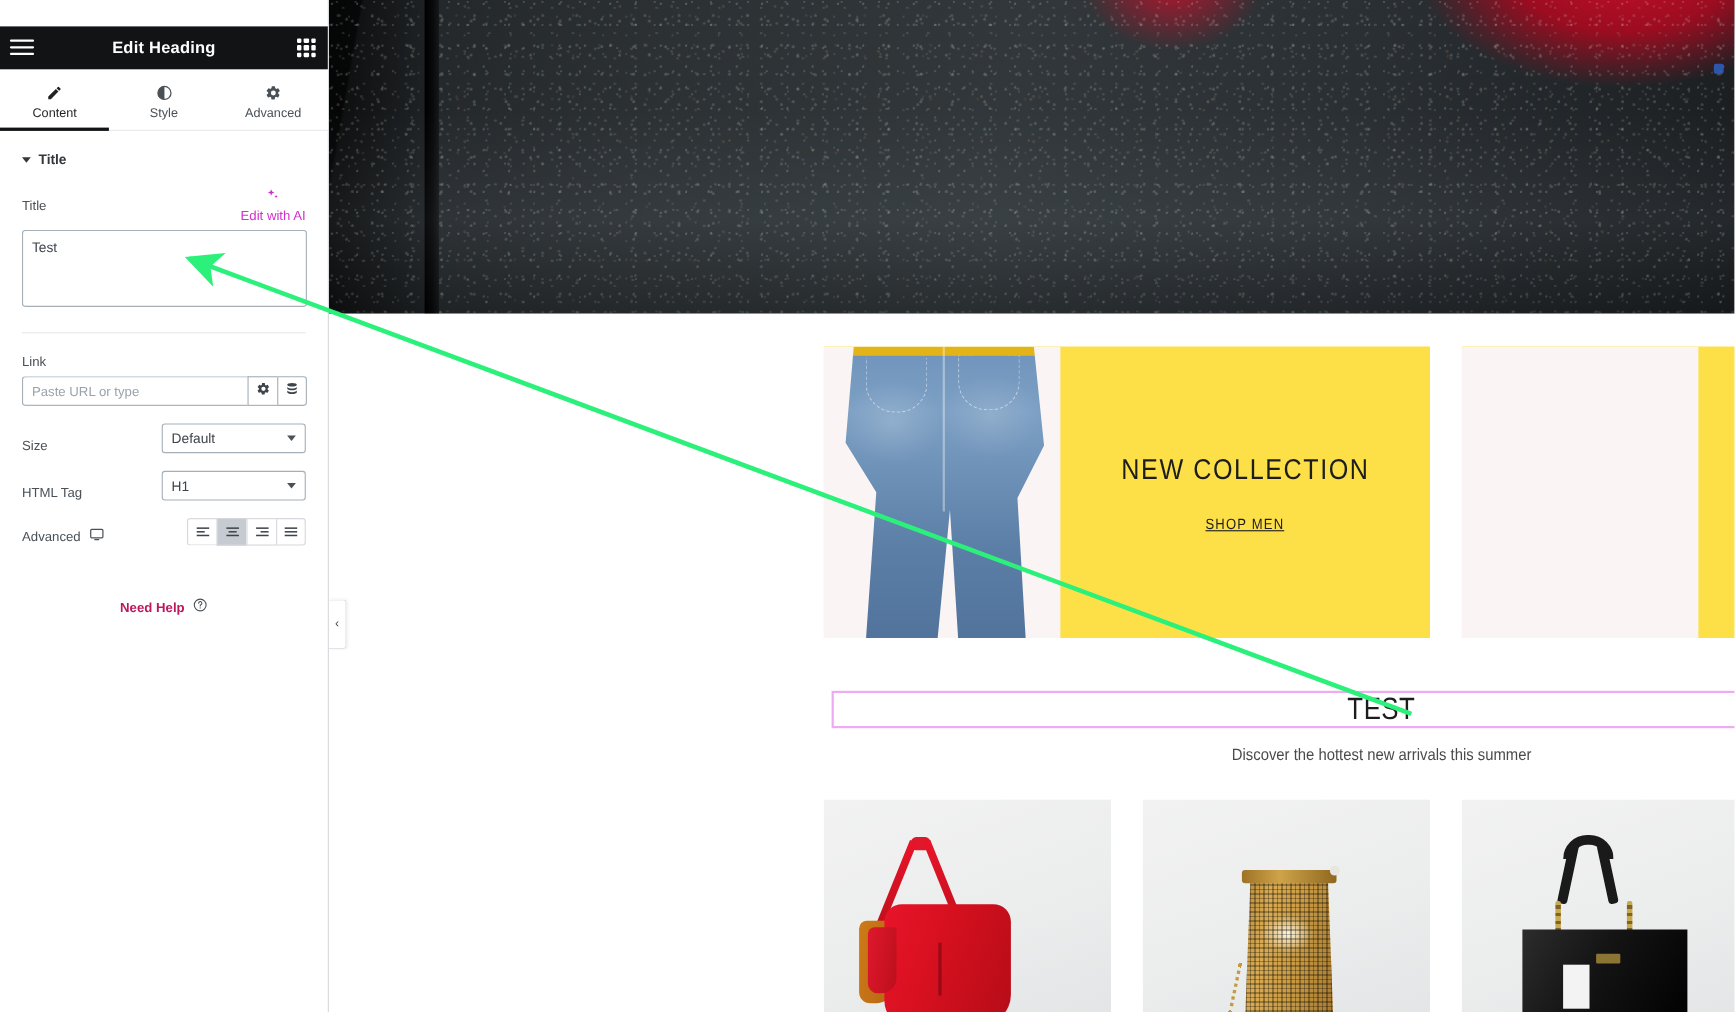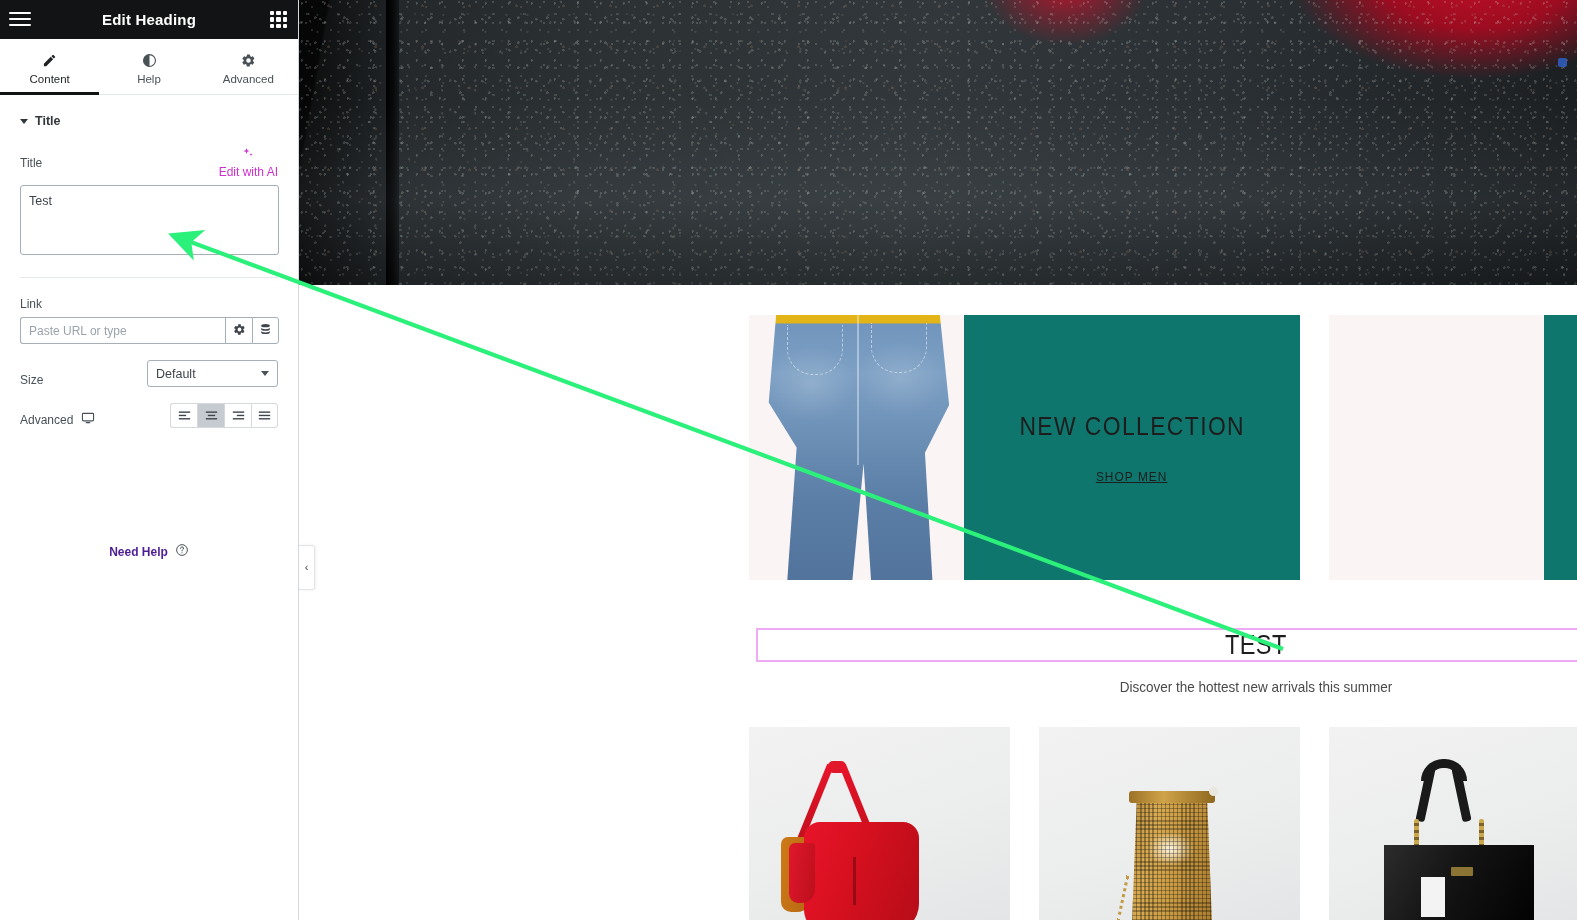--- a/index.html
+++ b/index.html
@@ -16,20 +16,21 @@
     position: absolute; left: 0; top: 0;
     width: 299px; height: 920px;
     background: #ffffff;
     border-right: 1px solid #d5d8dc;
     z-index: 30;
   }
   #panel-header {
     height: 39px; background: #111314;
     display: flex; align-items: center;
     position: relative;
+    margin-top: 24px;
   }
   #panel-header .hamburger {
     position: absolute; left: 9px; top: 9px;
     width: 22px; height: 20px;
     display: flex; flex-direction: column; justify-content: center; gap: 4px;
     cursor: pointer;
   }
   #panel-header .hamburger i { display: block; height: 2px; background: #fff; border-radius: 1px; }
   #panel-header .title {
     width: 100%; text-align: center;
@@ -138,21 +139,21 @@
     cursor: pointer;
   }
   .align-btn:first-child { border-radius: 3px 0 0 3px; }
   .align-btn:last-child { border-right: 1px solid #d5d8dc; border-radius: 0 3px 3px 0; }
   .align-btn.on { background: #c5cbd1; }
   .align-btn svg { display: block; }
 
   #need-help {
     position: absolute; left: 0; right: 0; top: 543px;
     display: flex; align-items: center; justify-content: center; gap: 7px;
-    font-size: 12px; font-weight: bold; color: #4c1d95; cursor: pointer;
+    font-size: 12px; font-weight: bold; color: #be185d; cursor: pointer;
   }
 
   
   #collapse-handle {
     position: absolute; left: 299px; top: 545px;
     width: 16px; height: 45px;
     background: #ffffff;
     border: 1px solid #e1e4e7; border-left: none;
     border-radius: 0 3px 3px 0;
     display: flex; align-items: center; justify-content: center;
@@ -212,21 +213,21 @@
     position: absolute; right: 10px; top: 58px; width: 9px; height: 9px;
     background: #2f5fc4; border-radius: 2px; opacity: .85;
   }
 
   
   #collections {
     position: absolute; left: 450px; top: 315px;
     display: flex; gap: 29px;
   }
   .coll-card {
-    width: 551px; height: 265px; background: #0f766e;
+    width: 551px; height: 265px; background: #fde047;
     position: relative; overflow: hidden; display: flex;
   }
   .coll-card .photo {
     width: 215px; height: 100%; position: relative; overflow: hidden;
     background: #fbf4f4;
   }
   .jeans {
     position: absolute; left: 16px; top: 0; width: 186px; height: 265px;
     background:
       linear-gradient(180deg, #e2b418 0%, #e2b418 3%, rgba(226,180,24,0) 3.4%),
@@ -490,21 +491,21 @@
         </span>
         <span>Content</span>
       </div>
       <div class="ptab">
         <span class="tic">
           <svg width="15" height="15" viewBox="0 0 24 24">
               <circle cx="12" cy="12" r="9.5" fill="none" stroke="#495157" stroke-width="1.8"></circle>
               <path d="M12 2.5a9.5 9.5 0 0 0 0 19z" fill="#495157"></path>
             </svg>
         </span>
-        <span>Help</span>
+        <span>Style</span>
       </div>
       <div class="ptab">
         <span class="tic">
           <svg width="15" height="15" viewBox="0 0 24 24" fill="#495157">
               <path d="M19.14 12.94a7.5 7.5 0 0 0 .06-.94 7.5 7.5 0 0 0-.06-.94l2.03-1.58a.5.5 0 0 0 .12-.62l-1.92-3.32a.5.5 0 0 0-.6-.22l-2.39.96a7.3 7.3 0 0 0-1.62-.94l-.36-2.54a.5.5 0 0 0-.5-.42h-3.84a.5.5 0 0 0-.5.42l-.36 2.54c-.59.24-1.13.56-1.62.94l-2.39-.96a.5.5 0 0 0-.6.22L2.27 8.86a.5.5 0 0 0 .12.62l2.03 1.58a7.5 7.5 0 0 0 0 1.88L2.39 14.5a.5.5 0 0 0-.12.62l1.92 3.32c.12.21.37.3.6.22l2.39-.96c.5.38 1.03.7 1.62.94l.36 2.54c.04.24.25.42.5.42h3.84c.25 0 .46-.18.5-.42l.36-2.54c.59-.24 1.12-.56 1.62-.94l2.39.96c.23.08.48-.01.6-.22l1.92-3.32a.5.5 0 0 0-.12-.62l-2.03-1.58zM12 15.6A3.6 3.6 0 1 1 12 8.4a3.6 3.6 0 0 1 0 7.2z"></path>
             </svg>
         </span>
         <span>Advanced</span>
       </div>
     </div>
@@ -562,20 +563,31 @@
         <span class="flabel">Size</span>
         <span class="sel-wrap">
           <select class="sel">
             <option>Default</option>
           </select>
           <span class="caretd"></span>
         </span>
       </div>
     </div>
 
+    <div class="ctrl">
+      <div class="field-row">
+        <span class="flabel">HTML Tag</span>
+        <span class="sel-wrap">
+          <select class="sel">
+            <option>H1</option>
+          </select>
+          <span class="caretd"></span>
+        </span>
+      </div>
+    </div>
 
     <div class="ctrl">
       <div class="field-row">
         <span class="flabel">
           <span>Advanced</span>
           <span>
             <svg width="14" height="14" viewBox="0 0 24 24" fill="none" stroke="#495157" stroke-width="1.9">
                 <rect x="2.5" y="4" width="19" height="13" rx="1.5"></rect>
                 <path d="M9 20h6" stroke-linecap="round"></path>
               </svg>

